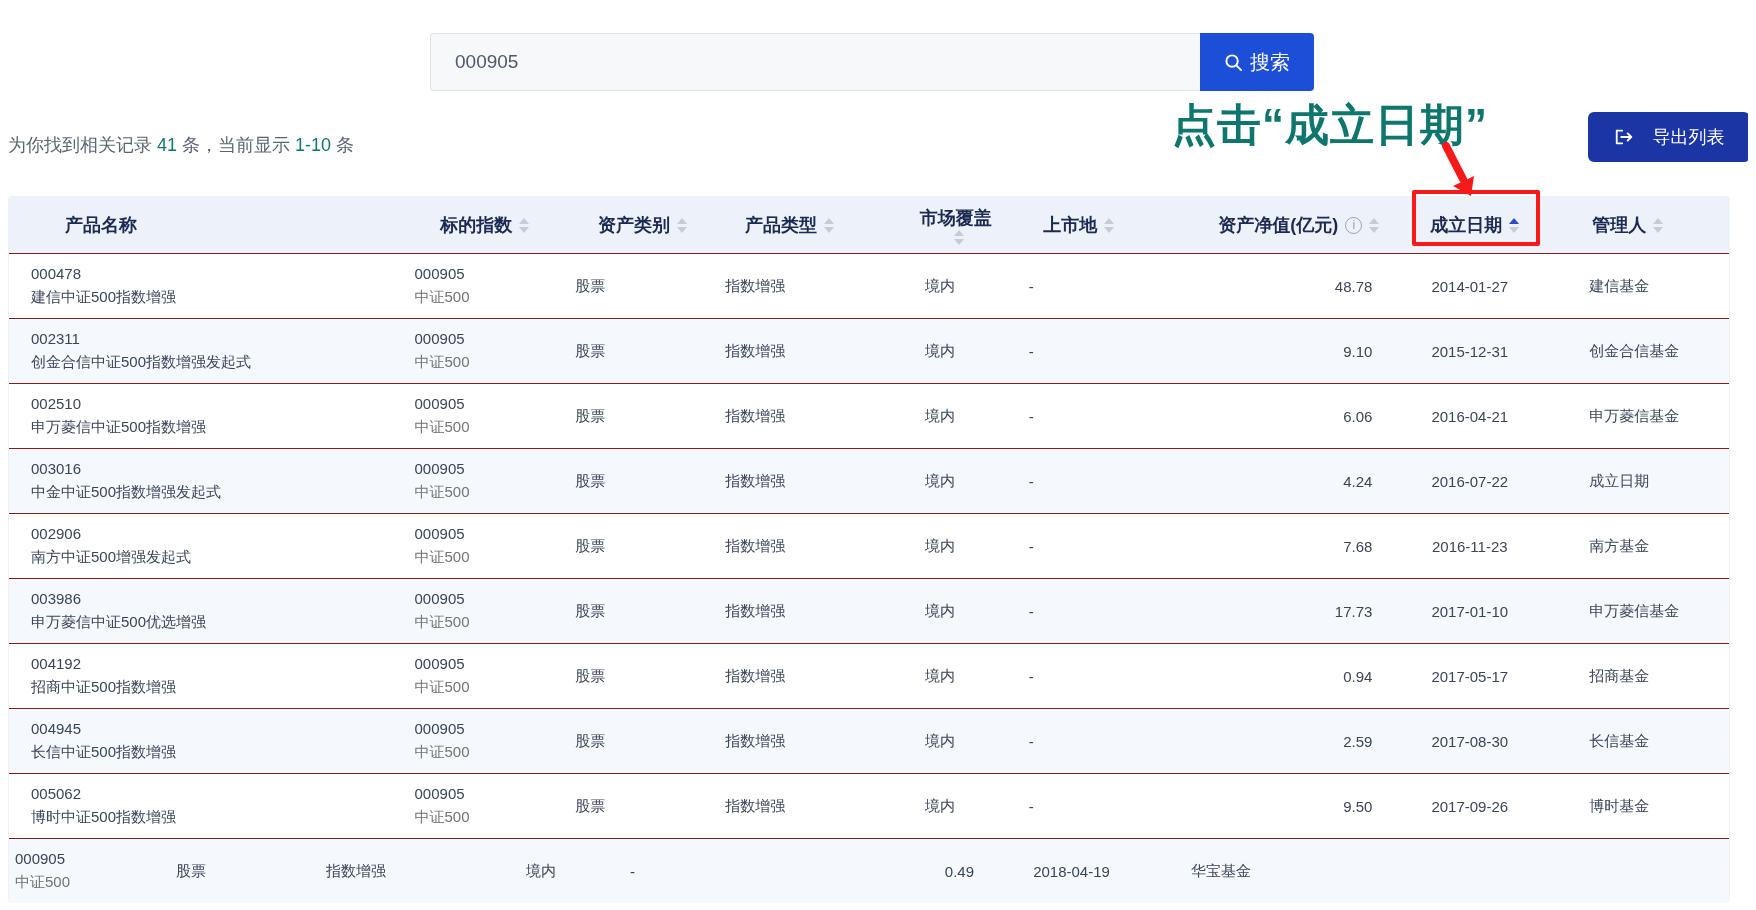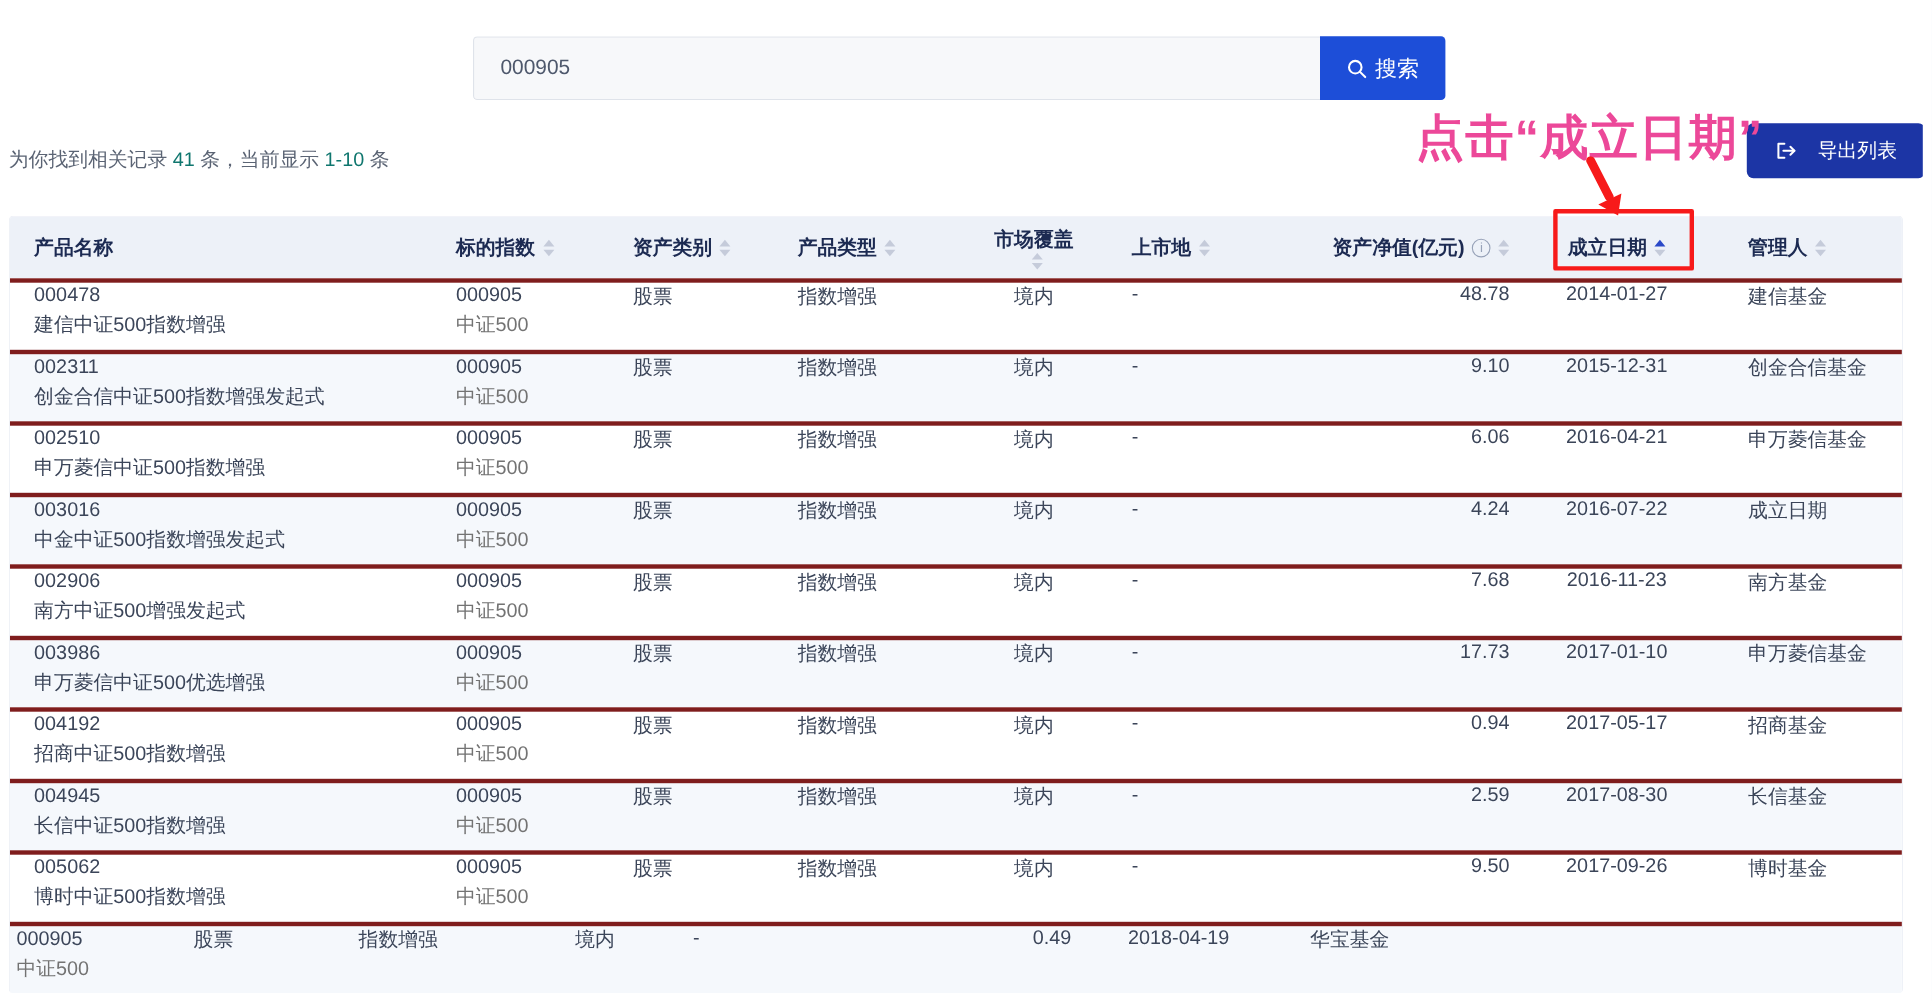--- a/index.html
+++ b/index.html
@@ -20,24 +20,24 @@
   .summary { position:absolute; left:8px; top:133px; font-size:18px; color:#5b6474; white-space:pre; }
   .summary .num { color:#0f766e; }
   .export-btn { position:absolute; left:1588px; top:112px; width:162px; height:50px;
     background:#1c35a5; color:#ffffff; border:none; border-radius:6px; font-size:18px;
     display:flex; align-items:center; justify-content:center; gap:19px; cursor:pointer; font-family:inherit; }
 
   
   .table { position:absolute; left:8px; top:196px; width:1722px; border-radius:4px;
     overflow:hidden; border:1px solid #eef1f7; border-bottom:none; }
   .thead { height:56px; background:#edf1f8; display:flex; align-items:center;
-    font-size:18px; font-weight:700; color:#1c2a52; }
+    font-size:18px; font-weight:700; color:#1c2a52;padding-left:34px; }
   .th { display:flex; align-items:center; }
-  .row { height:65px; display:flex; align-items:flex-start; border-top:4px solid #7f1d1d;
-    font-size:18px; color:#3b4559; background:#ffffff; }
+  .row { height:65px; display:flex; align-items:center; border-top:1px solid #7f1d1d;
+    font-size:15px; color:#3b4559; background:#ffffff; }
   .row:nth-child(even) { background:#f5f8fc; }
   .td { display:flex; align-items:center; }
   .stack { display:flex; flex-direction:column; gap:4px; line-height:1.25; }
   .link { color:#737373; cursor:pointer; }
 
   
   .col-name    { width:400px; padding-left:22px; }
   .col-index   { width:145px; padding-left:6px;  }
   .col-asset   { width:150px; padding-left:22px; }
   .col-type    { width:150px; padding-left:22px; }
@@ -51,22 +51,22 @@
   .sort { display:flex; flex-direction:column; gap:3px; margin-left:7px; }
   .sort i { display:block; width:0; height:0; border-left:5px solid transparent; border-right:5px solid transparent; }
   .sort .up   { border-bottom:6px solid #c5cbda; }
   .sort .down { border-top:6px solid #c5cbda; }
   .sort.asc .up { border-bottom-color:#2b49c8; }
   .info-ic { display:inline-flex; width:17px; height:17px; border:1.5px solid #97a2b8; border-radius:50%;
     color:#97a2b8; font-size:12px; font-weight:400; align-items:center; justify-content:center;
     margin-left:7px; font-style:normal; }
 
   
-  .anno-text { position:absolute; left:1287px; top:96px; font-size:44px; font-weight:700;
-    color:#ec4899; white-space:nowrap; letter-spacing:1px; pointer-events:none; }
+  .anno-text { position:absolute; left:1172px; top:96px; font-size:44px; font-weight:700;
+    color:#0f766e; white-space:nowrap; letter-spacing:1px; pointer-events:none; }
   .anno-arrow { position:absolute; left:1430px; top:142px; pointer-events:none; }
   .anno-box { position:absolute; left:1412px; top:190px; width:128px; height:56px;
     border:4px solid #f71a1a; border-radius:2px; pointer-events:none; }
 </style>
 </head>
 <body>
 
 <div class="page">
 
   <div class="search-wrap">

